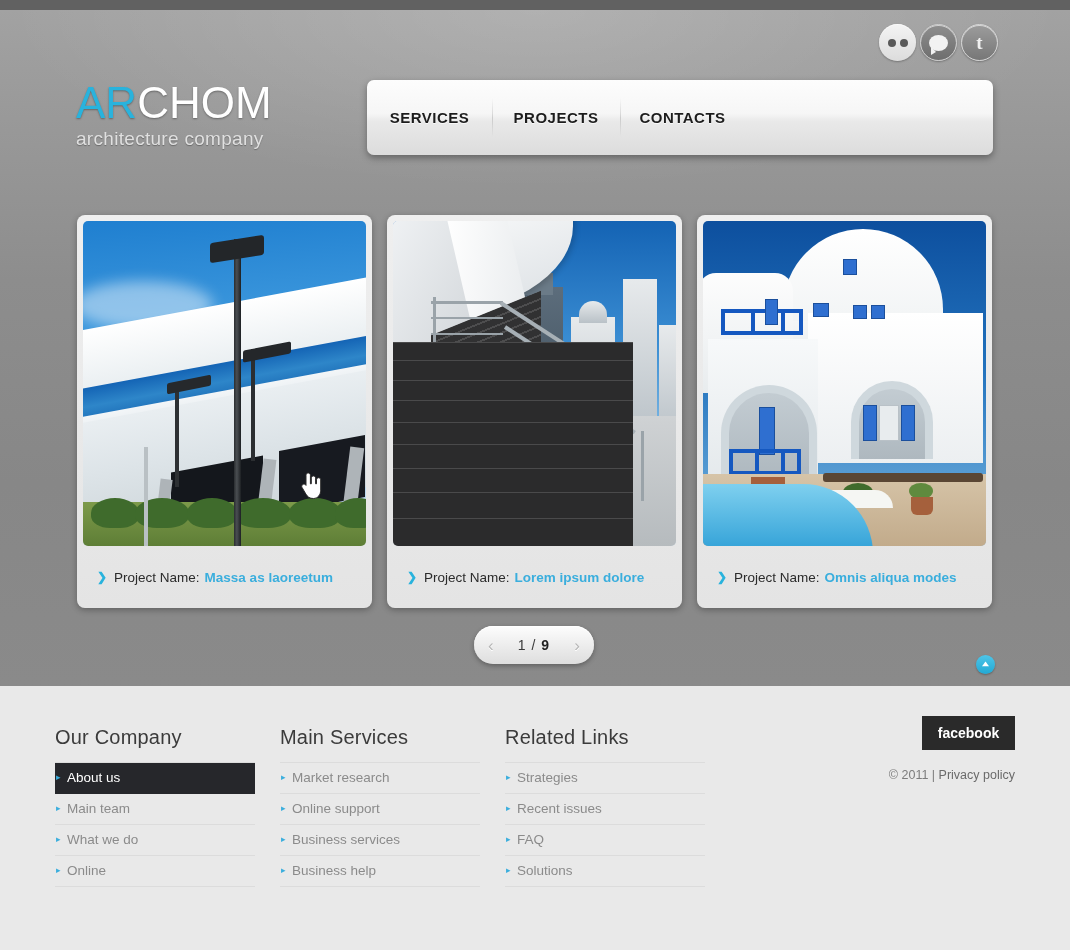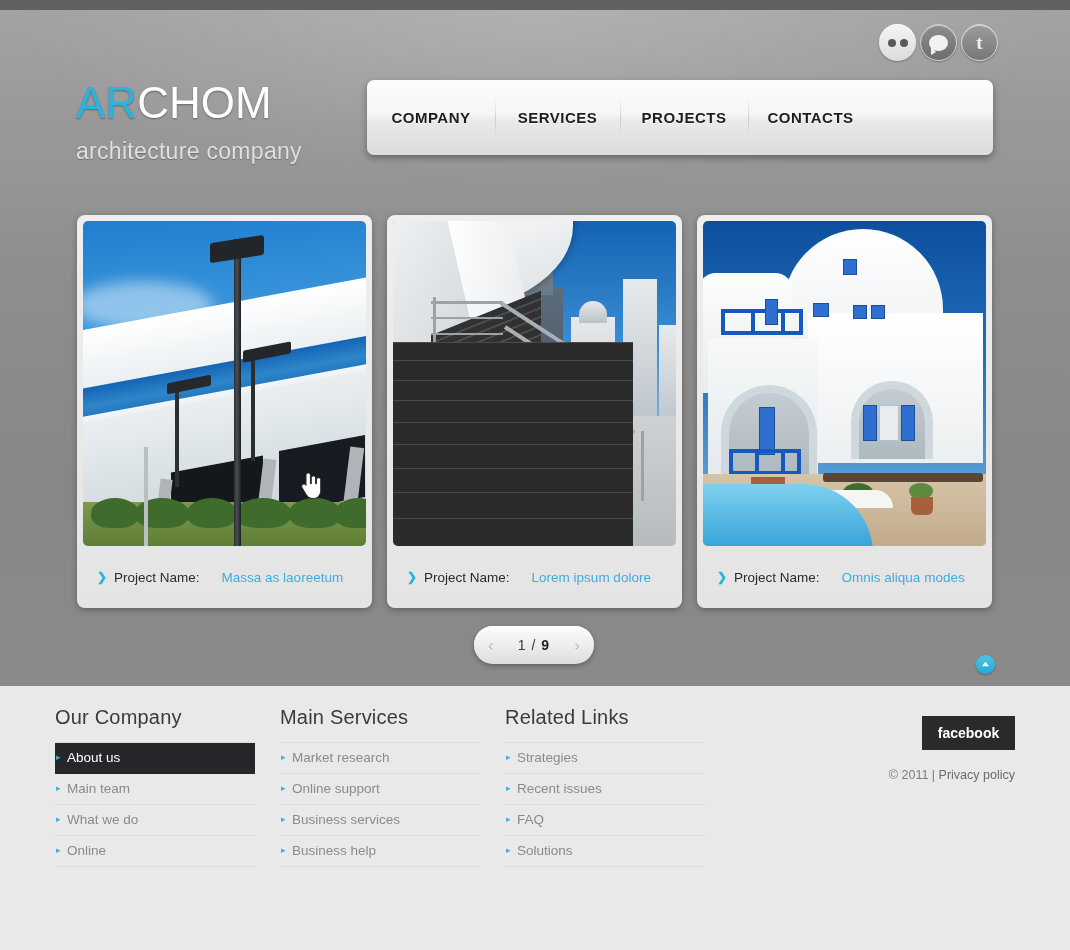--- a/index.html
+++ b/index.html
@@ -84,24 +84,24 @@
   .logo-main {
     font-size: 44px;
     letter-spacing: 0px;
     font-weight: 400;
     line-height: 46px;
     text-shadow: 0 1px 2px rgba(0,0,0,.35);
   }
   .logo-main .a { color:#29b3dd; }
   .logo-main .b { color:#ffffff; }
   .logo-sub {
-    font-size: 23px;
+    font-size: 19px;
     color: #e0e0e0;
     letter-spacing: .3px;
-    margin-top: 12px;
+    margin-top: 2px;
     text-shadow: 0 1px 1px rgba(0,0,0,.3);
   }
 
   
   .nav {
     position: absolute;
     top: 80px; left: 367px;
     width: 626px; height: 75px;
     background: linear-gradient(180deg,#fdfdfd 0%, #f6f6f6 45%, #e9e9e9 55%, #dcdcdc 100%);
     border-radius: 7px;
@@ -171,21 +171,21 @@
     font-size: 13.5px;
     color: #2b2b2b;
     white-space: nowrap;
   }
   .chev {
     color: #29b3dd;
     font-size: 12px;
     margin-right: 7px;
     font-weight: bold;
   }
-  .cap-value { color: #3aaedd; margin-left: 22px; }
+  .cap-value { color: #3aaedd; margin-left: 5px; font-weight: bold; }
 
   
   .photo { position:absolute; inset:0; }
 
   
   .p1-sky { position:absolute; inset:0;
     background: linear-gradient(175deg,#1f7fd0 0%, #3f9ade 35%, #7cbbe9 62%, #bcd9ef 85%, #d8e7f2 100%); }
   .p1-cloud1{position:absolute;left:-10px;top:60px;width:140px;height:48px;background:rgba(255,255,255,.45);border-radius:50%;filter:blur(7px);}
   .p1-cloud2{position:absolute;left:10px;top:130px;width:110px;height:36px;background:rgba(255,255,255,.38);border-radius:50%;filter:blur(8px);}
   .p1-band-top{position:absolute;left:-10px;top:112px;width:320px;height:70px;background:linear-gradient(180deg,#ffffff,#e6ecef);transform:rotate(-10.5deg);transform-origin:left bottom;box-shadow:0 2px 3px rgba(0,0,0,.12);}
@@ -291,21 +291,21 @@
   .footer {
     position: absolute;
     top: 686px; left: 0;
     width: 1070px; height: 264px;
     background: #e9e9e9;
   }
   .footer-inner {
     position: relative;
     width: 960px;
     margin: 0 auto;
-    padding-top: 20px;
+    padding-top: 40px;
     display: flex;
   }
   .fcol { width: 200px; margin-right: 25px; }
   .fcol-title {
     font-size: 20px;
     color: #3b3b3b;
     font-weight: 400;
     margin-bottom: 13px;
     letter-spacing: .2px;
   }
@@ -380,21 +380,20 @@
 </div>
 
 <div class="logo">
   <div class="logo-main">
     <span class="a">AR</span><span class="b">CHOM</span>
   </div>
   <div class="logo-sub">architecture company</div>
 </div>
 
 <nav class="nav">
-  <div class="nav-item nv1">COMPANY</div>
   <div class="nav-item nv2">SERVICES</div>
   <div class="nav-item nv3">PROJECTS</div>
   <div class="nav-item nv4">CONTACTS</div>
 </nav>
 
 <div class="cards">
 
   <div class="card">
     <div class="card-photo">
       <div class="photo">

